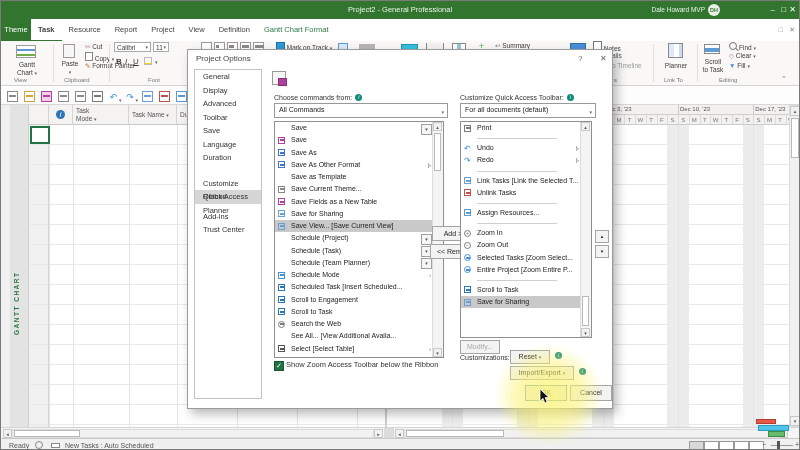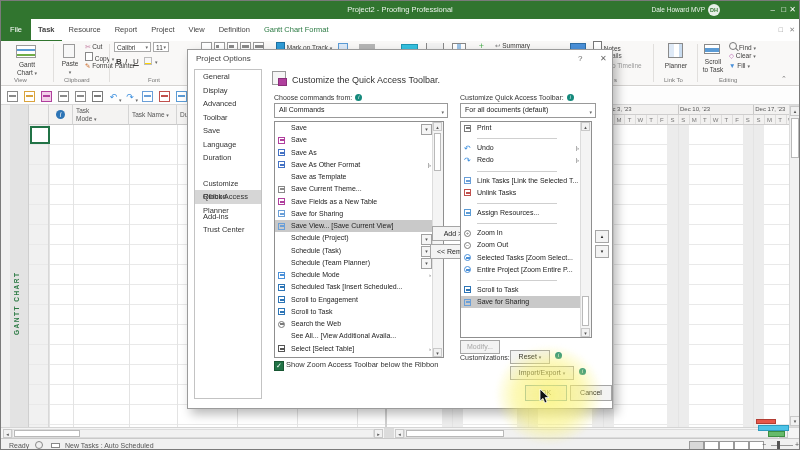--- a/index.html
+++ b/index.html
@@ -82,30 +82,30 @@
         background:radial-gradient(closest-side,rgba(250,242,110,.78),rgba(250,242,110,.5) 62%,rgba(250,242,110,0));
         filter:blur(2px);}
   .cursor{left:538px;top:388px;z-index:61;}
 </style>
 </head>
 <body>
 
 <div class="screen">
 
   <div class="abs titlebar">
-    <div class="abs title">Project2  -  Proofing Professional</div>
+    <div class="abs title">Project2  -  General Professional</div>
     <div class="abs" style="right:94px;top:5px;font-size:6.5px;">Dale Howard MVP</div>
     <div class="abs avatar" style="right:79px;">DH</div>
     <div class="abs winbtn" style="right:24px;">–</div>
     <div class="abs winbtn" style="right:13px;">□</div>
     <div class="abs winbtn" style="right:3px;">✕</div>
   </div>
 
   <div class="abs tabrow">
-    <div class="abs filetab">File</div>
+    <div class="abs filetab">Theme</div>
     <div class="abs" style="left:30px;top:0;" id="tabs"><span class="tab active">Task</span><span class="tab">Resource</span><span class="tab">Report</span><span class="tab">Project</span><span class="tab">View</span><span class="tab">Definition</span><span class="tab contextual">Gantt Chart Format</span></div>
     <div class="abs" style="right:16px;top:7px;color:#888;font-size:7px;">□</div>
     <div class="abs" style="right:4px;top:7px;color:#888;font-size:7px;">✕</div>
   </div>
 
   <div class="abs ribbon">
 
     <div class="abs" style="left:6px;top:2px;width:40px;height:40px;">
       <div class="abs" style="left:9px;top:2px;width:20px;height:13px;border:1px solid #9a9a9a;background:linear-gradient(180deg,#fff 0 3px,#5b9bd5 3px 5px,#fff 5px 8px,#70ad47 8px 10px,#fff 10px);"></div>
       <div class="abs bigbtn-label" style="left:0;top:18px;width:40px;"><span>Gantt</span><br><span>Chart</span> <span class="dda">▾</span></div>
@@ -342,21 +342,20 @@
         <div class="cat">Customize Ribbon</div>
         <div class="cat sel">Quick Access Planner</div>
         <div style="height: 6px;"></div>
         <div class="cat">Add-ins</div>
         <div class="cat">Trust Center</div>
       </div>
 
     <div class="abs" style="left:84px;top:21px;width:14px;height:14px;border:1px solid #9a9a9a;background:#f5f5f5;">
       <span style="position:absolute;right:-2px;bottom:-2px;width:7px;height:6px;background:#b03f9d;border:1px solid #8a2e79;"></span>
     </div>
-    <div class="abs" style="left:104px;top:25px;font-size:9px;color:#333;">Customize the Quick Access Toolbar.</div>
 
     <div class="abs lbl" style="left:86px;top:44px;"><span>Choose commands from:</span><span class="infoi">i</span></div>
     <div class="dd" style="left:86px;top:53px;width:168px;"><span>All Commands</span><span class="dda">▾</span></div>
     <div class="listbox" style="left:86px;top:71px;width:168px;height:235px;">
       <div id="left-list" style="position:absolute;left:0;top:0;right:10px;bottom:0;">
           <div class="cmd-row" style="height: 12.26px; line-height: 12.26px;"><span class="txt">Save</span><span class="menubox">▾</span></div>
           <div class="cmd-row" style="height: 12.26px; line-height: 12.26px;"><span class="ic" style="border-color: rgb(176, 63, 157); color: rgb(176, 63, 157);">
               <span style="position: absolute; left: 0.5px; top: 1.5px; width: 4px; height: 2px; background: rgb(176, 63, 157);"></span>
             </span><span class="txt">Save</span></div>
           <div class="cmd-row" style="height: 12.26px; line-height: 12.26px;"><span class="ic" style="border-color: rgb(68, 114, 196); color: rgb(68, 114, 196);">

